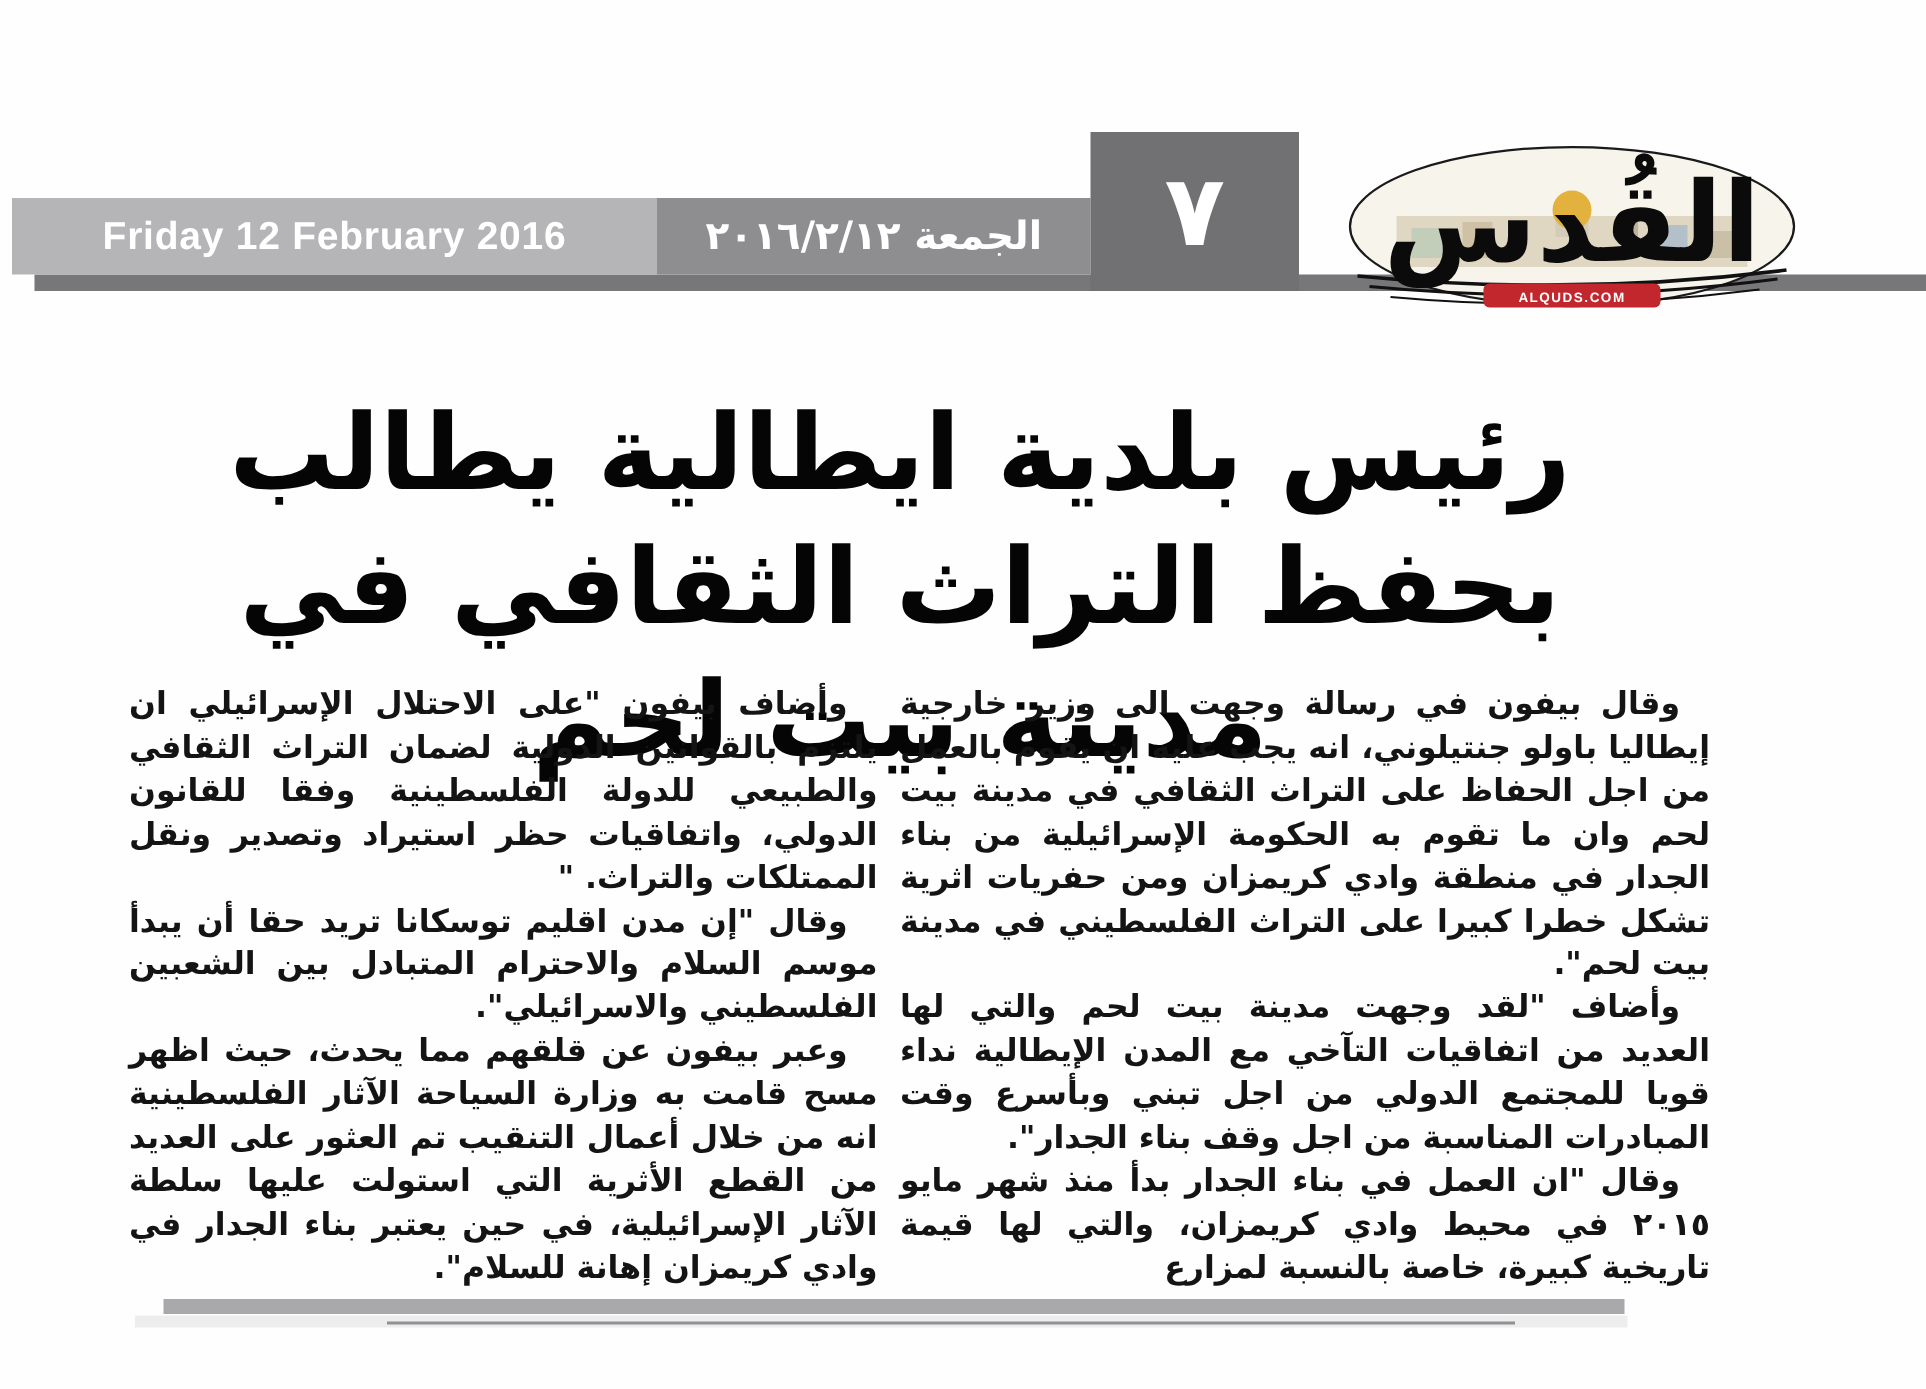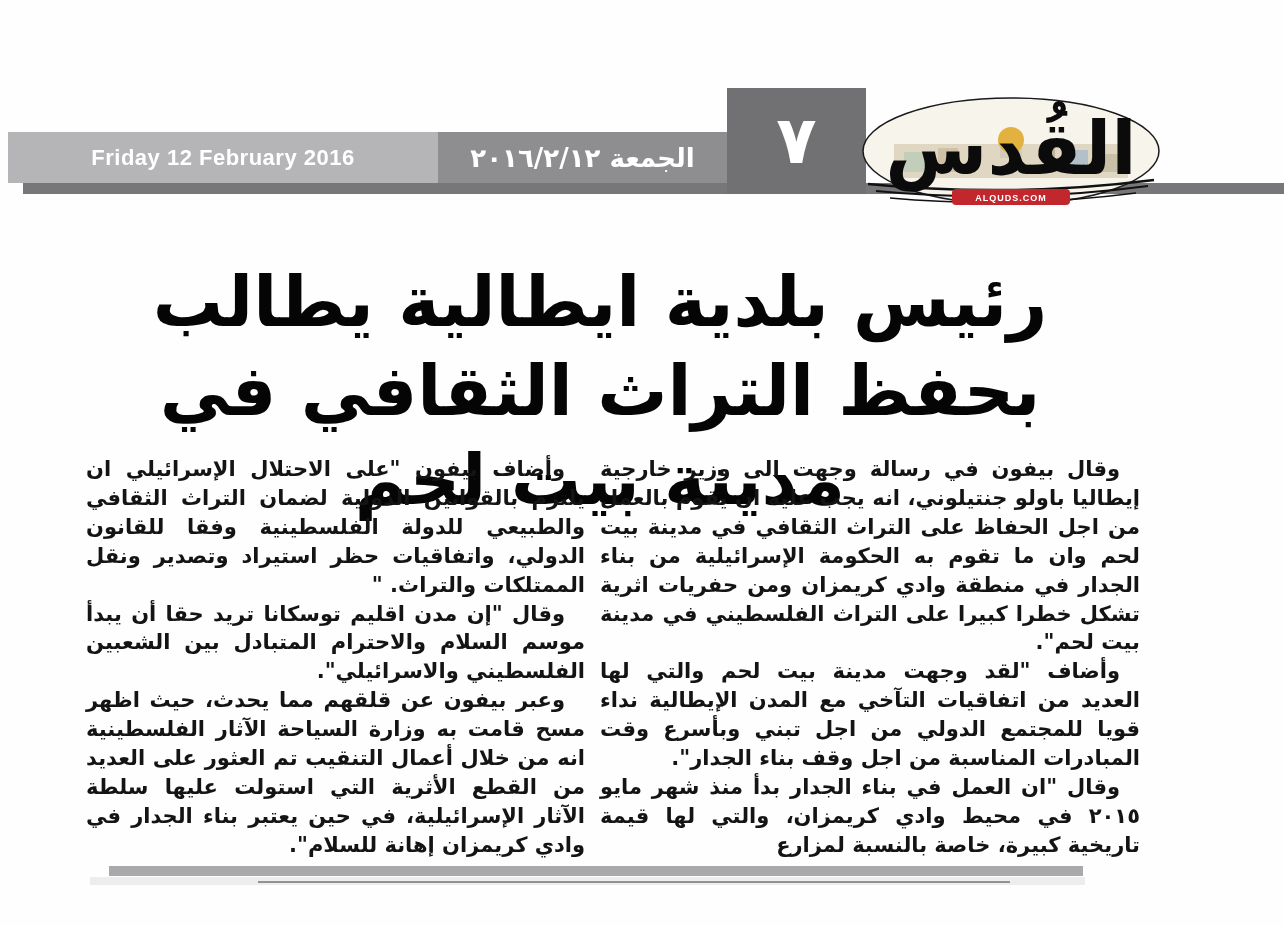--- a/index.html
+++ b/index.html
@@ -10,36 +10,36 @@
   
   .masthead-rule{
     position:absolute;left:23px;top:183px;width:1261px;height:11px;
     background:#77777a;z-index:1;
   }
   .bar-en{
     position:absolute;left:8px;top:132px;width:430px;height:51px;
     background:#b5b5b7;z-index:2;
     display:flex;align-items:center;justify-content:center;
     color:#ffffff;font-family:"Liberation Sans",sans-serif;
-    font-weight:bold;font-size:22px;letter-spacing:.5px;
+    font-weight:bold;font-size:26px;letter-spacing:.5px;
   }
   .bar-ar{
     position:absolute;left:438px;top:132px;width:289px;height:51px;
     background:#8e8e90;z-index:2;
     display:flex;align-items:center;justify-content:center;
     direction:rtl;color:#ffffff;font-weight:bold;font-size:26px;
   }
   .page-box{
     position:absolute;left:727px;top:88px;width:139px;height:106px;
     background:#717174;z-index:3;
     display:flex;align-items:center;justify-content:center;
     color:#ffffff;font-weight:bold;font-size:66px;line-height:1;
   }
   .logo{
-    position:absolute;left:860px;top:94px;width:302px;height:116px;z-index:4;
+    position:absolute;left:897px;top:94px;width:302px;height:116px;z-index:4;
   }
   .logo svg{overflow:visible;}
   
   .headline{
     position:absolute;left:75px;top:258px;width:1050px;z-index:2;
     direction:rtl;text-align:center;color:#050505;
     font-weight:bold;font-size:70px;line-height:89px;
     letter-spacing:-1px;
   }
   

